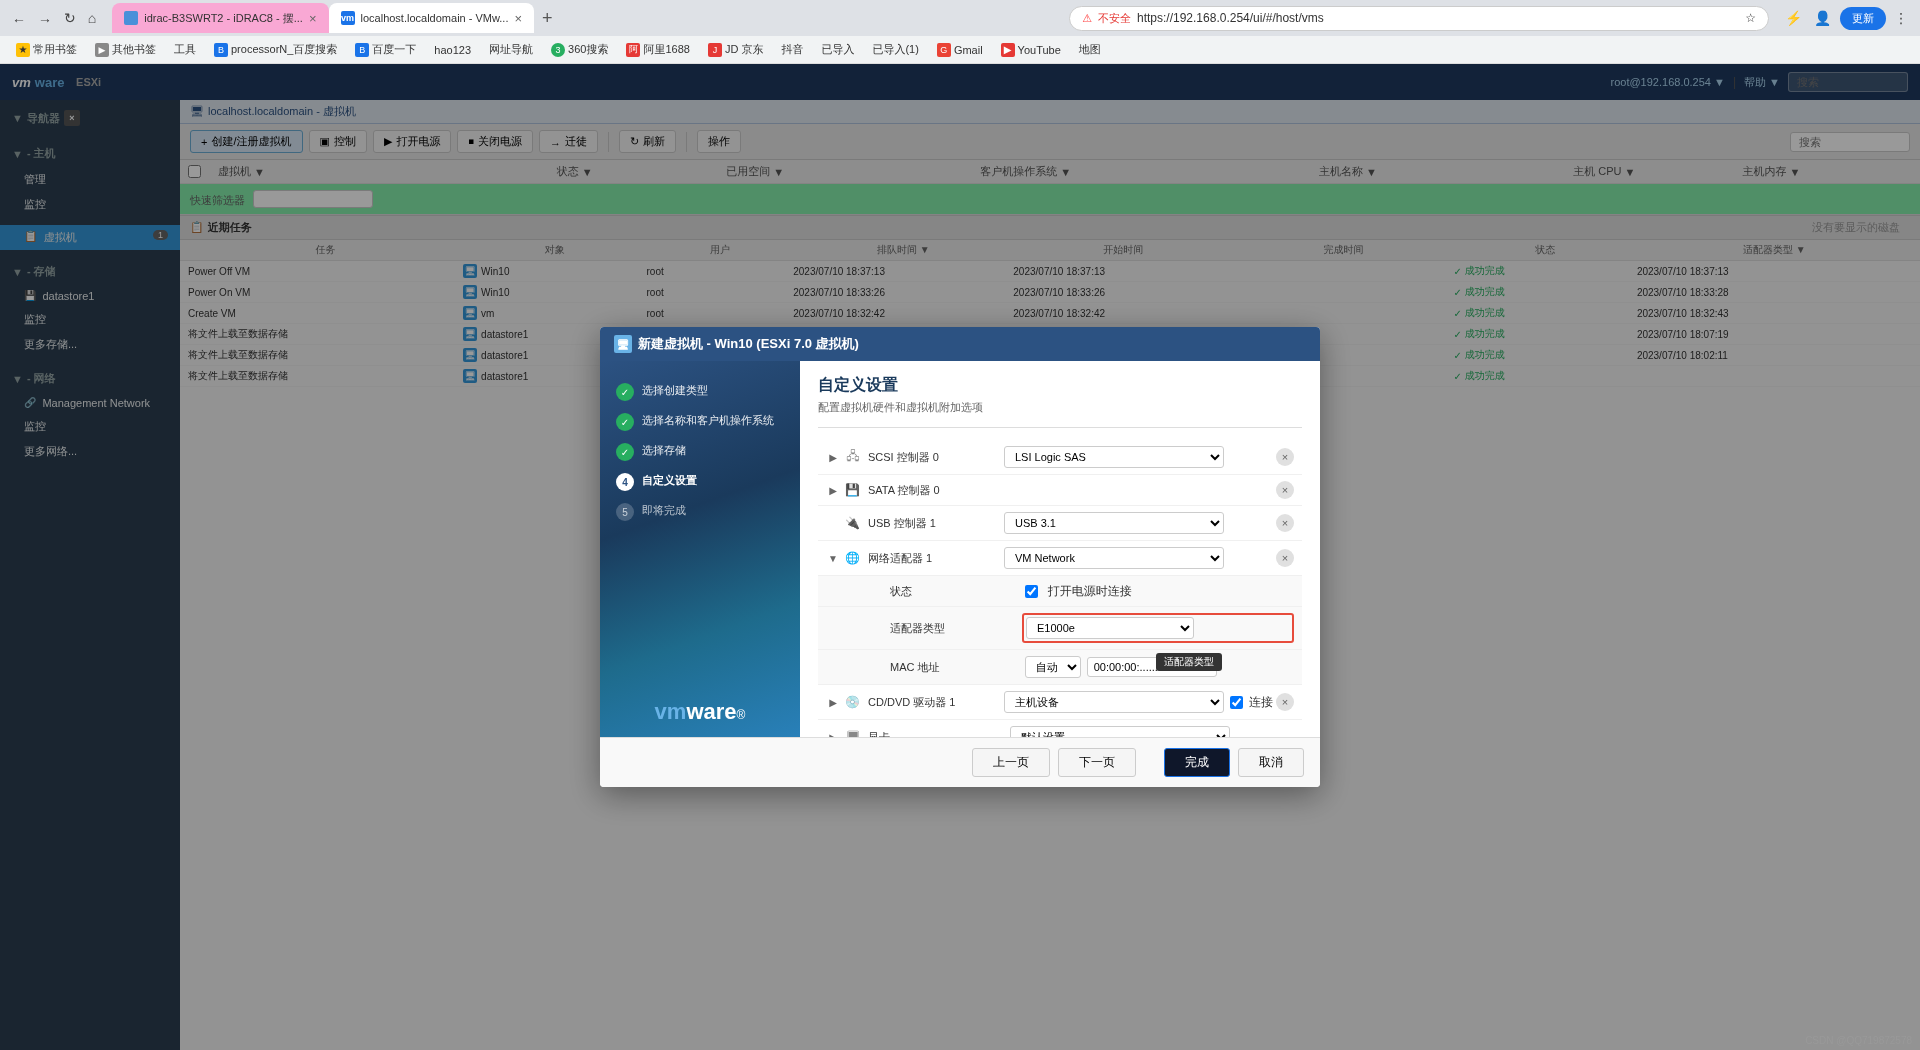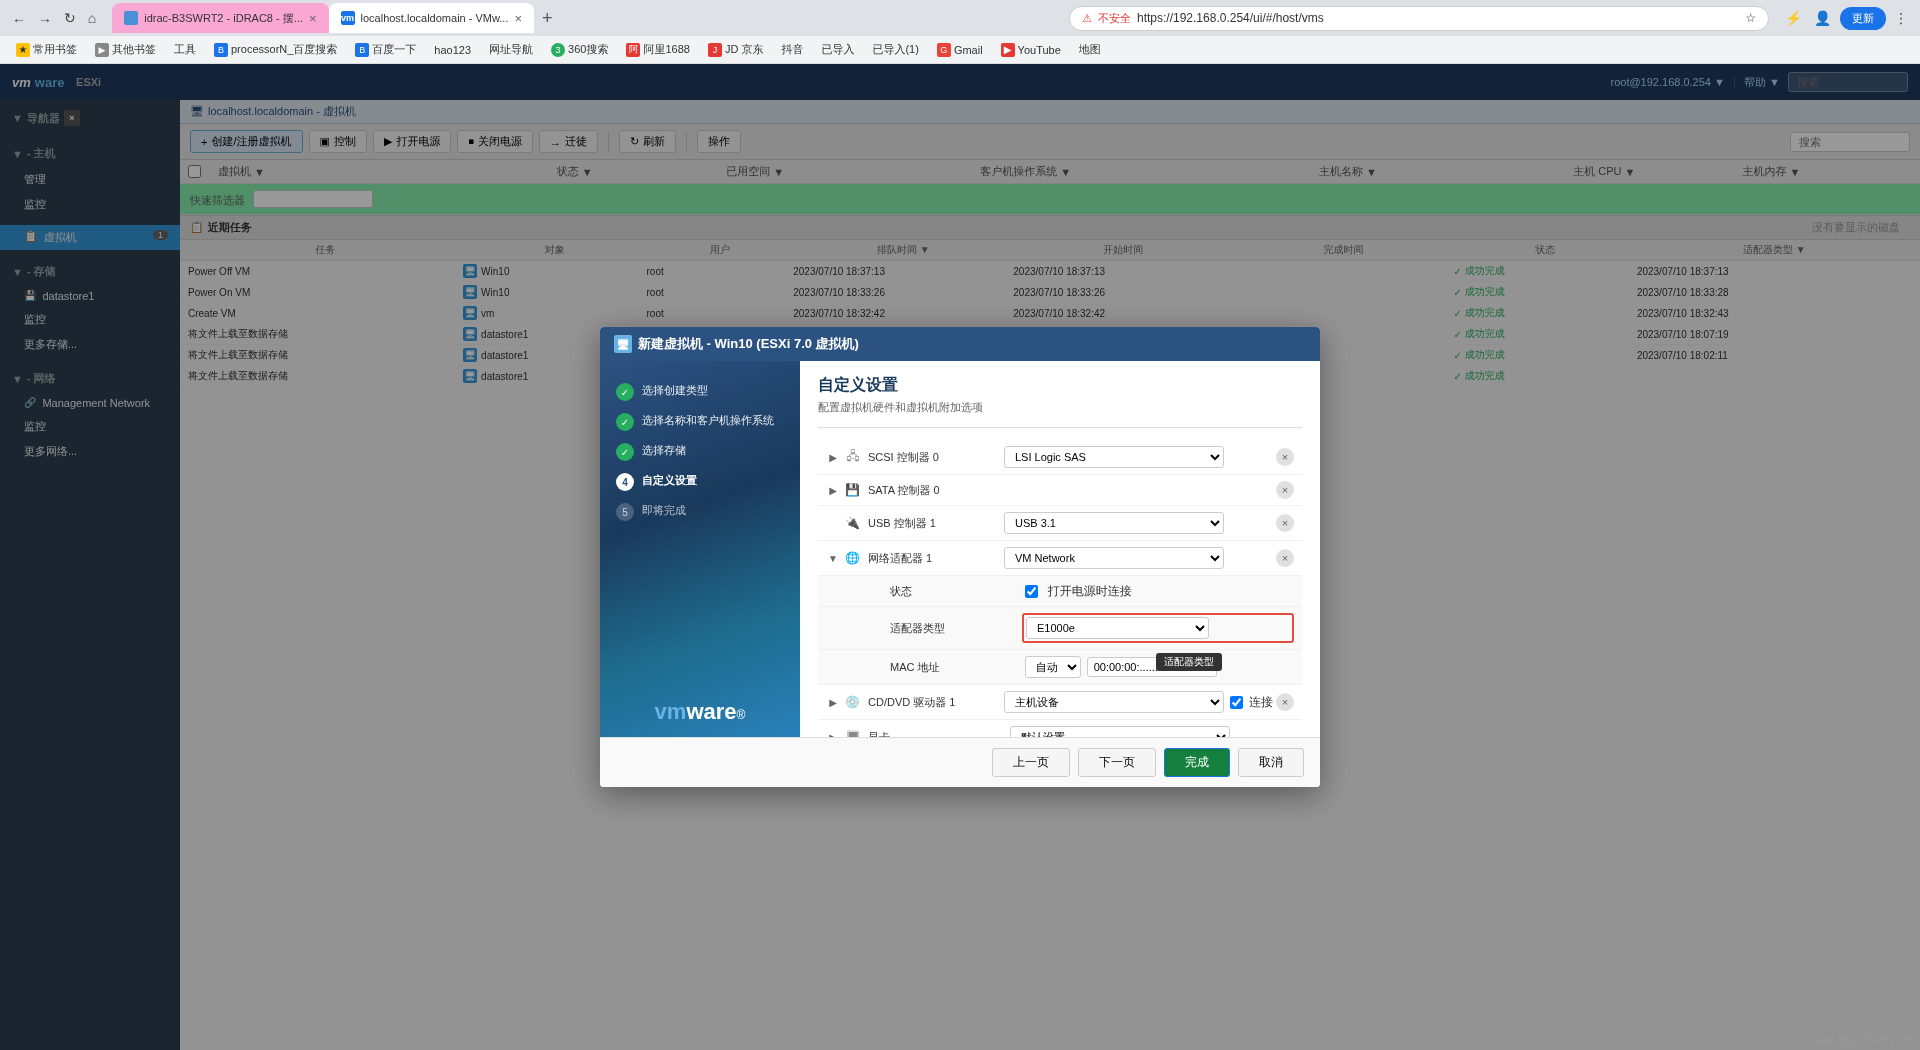--- a/index.html
+++ b/index.html
@@ -133,21 +133,21 @@
     .adapter-tooltip { background: #333; color: white; font-size: 10px; padding: 2px 8px; border-radius: 3px; position: absolute; white-space: nowrap; }
     .mac-auto-select { border: 1px solid #ccc; border-radius: 3px; padding: 3px 6px; font-size: 11px; background: white; }
     .mac-input { border: 1px solid #ccc; border-radius: 3px; padding: 3px 6px; font-size: 11px; background: white; width: 130px; }
 
     
     .hw-checkbox { margin-right: 4px; }
 
     
     .modal-footer { padding: 10px 16px; border-top: 1px solid #ddd; display: flex; justify-content: flex-end; gap: 8px; background: #f9f9f9; border-radius: 0 0 4px 4px; }
     .footer-btn { padding: 5px 20px; border-radius: 3px; border: 1px solid #ccc; background: #f5f5f5; font-size: 12px; cursor: pointer; }
-    .footer-btn.primary { background: #15803d; color: white; border-color: #1a73e8; }
+    .footer-btn.primary { background: #0f172a; color: white; border-color: #1a73e8; margin-left: 20px; }
 
     
     .quick-filter { padding: 6px 10px; border-bottom: 1px solid #ddd; font-size: 11px; display: flex; align-items: flex-end; gap: 8px; background: #86efac; }
     .qf-label { color: #666; }
     .qf-input { border: 1px solid #ccc; border-radius: 3px; padding: 2px 6px; font-size: 11px; width: 120px; }
 
     
     .breadcrumb-bar { background: #e0e8f0; border-bottom: 1px solid #b0c4de; padding: 4px 10px; font-size: 11px; color: #2c5282; display: flex; align-items: center; gap: 4px; }
 
     
@@ -619,21 +619,21 @@
             <input type="checkbox" class="hw-checkbox" checked="" style="">
             <span>打开电源时连接</span>
           </div>
         </div>
 
         <div class="hw-item hw-subitem" style="position:relative">
           <div class="hw-expand" style="visibility:hidden">▶</div>
           <div class="hw-icon"></div>
           <span class="hw-label">适配器类型</span>
           <div class="hw-control" style="border: 2px solid #e74c3c; border-radius:3px; padding:2px;">
-            <select class="hw-select" style="width:183px">
+            <select class="hw-select" style="width:168px">
               <option>E1000e</option>
             </select>
           </div>
 
           <div class="adapter-tooltip" style="position:absolute;right:80px;bottom:-22px;z-index:10">
             <span>适配器类型</span>
           </div>
         </div>
 
         <div class="hw-item hw-subitem">

